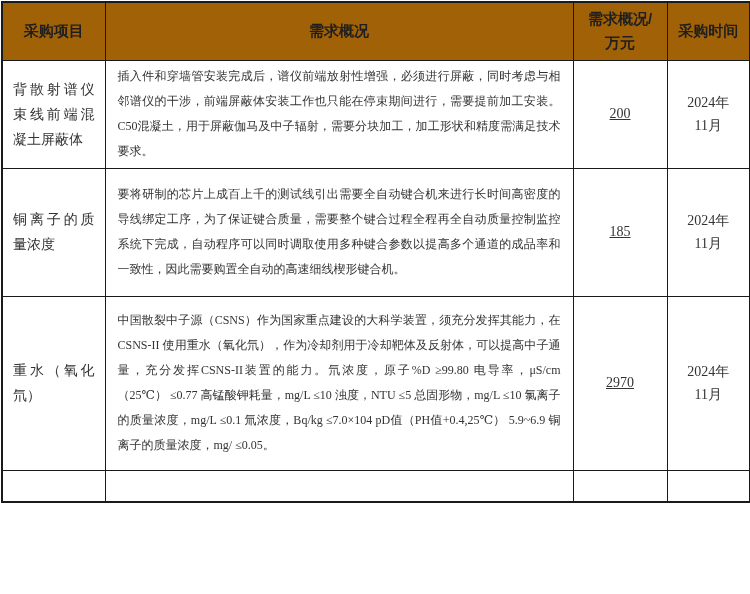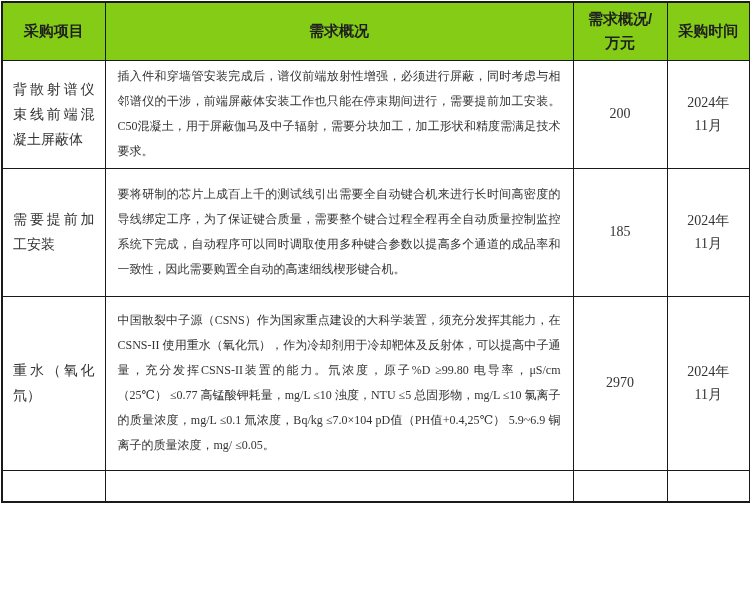--- a/index.html
+++ b/index.html
@@ -17,21 +17,21 @@
     width: 748px;
     margin: 1px 0 0 1px;
   }
   table.proc th, table.proc td {
     border: 1px solid #1a1a1a;
     vertical-align: middle;
     overflow: hidden;
   }
   table.proc { border: 2px solid #1a1a1a; }
   tr.hdr {
-    background: #84cc16;
+    background: #a16207;
     height: 58px;
   }
   tr.hdr th {
     font-family: "Liberation Sans", "DejaVu Sans", sans-serif;
     font-weight: bold;
     font-size: 15px;
     color: #1f1f1f;
     text-align: center;
     line-height: 24px;
     padding: 2px 8px;
@@ -47,20 +47,21 @@
   td.desc {
     font-size: 12px;
     text-align: justify;
     line-height: 25px;
     padding: 2px 12px;
   }
   td.num {
     font-size: 14px;
     text-align: center;
     padding: 0 6px;
+    text-decoration: underline;
   }
   td.time {
     font-size: 14px;
     text-align: center;
     line-height: 23px;
     padding: 15px 14px;
   }
   tr.r1 { height: 108px; }
   tr.r2 { height: 108px; }
   tr.r3 { height: 128px; }
@@ -88,21 +89,21 @@
       </tr>
     </thead>
     <tbody>
       <tr class="r1">
         <td class="item">背散射谱仪束线前端混凝土屏蔽体</td>
         <td class="desc">插入件和穿墙管安装完成后，谱仪前端放射性增强，必须进行屏蔽，同时考虑与相邻谱仪的干涉，前端屏蔽体安装工作也只能在停束期间进行，需要提前加工安装。C50混凝土，用于屏蔽伽马及中子辐射，需要分块加工，加工形状和精度需满足技术要求。</td>
         <td class="num">200</td>
         <td class="time">2024年11月</td>
       </tr>
       <tr class="r3">
-        <td class="item">需要提前加工安装</td>
+        <td class="item">铜离子的质量浓度</td>
         <td class="desc">要将研制的芯片上成百上千的测试线引出需要全自动键合机来进行长时间高密度的导线绑定工序，为了保证键合质量，需要整个键合过程全程再全自动质量控制监控系统下完成，自动程序可以同时调取使用多种键合参数以提高多个通道的成品率和一致性，因此需要购置全自动的高速细线楔形键合机。</td>
         <td class="num">185</td>
         <td class="time">2024年11月</td>
       </tr>
       <tr class="r4">
         <td class="item">重水（氧化氘）</td>
         <td class="desc">中国散裂中子源（CSNS）作为国家重点建设的大科学装置，须充分发挥其能力，在 CSNS-II 使用重水（氧化氘），作为冷却剂用于冷却靶体及反射体，可以提高中子通量，充分发挥CSNS-II装置的能力。氘浓度，原子%D ≥99.80 电导率，μS/cm（25℃） ≤0.77 高锰酸钾耗量，mg/L ≤10 浊度，NTU ≤5 总固形物，mg/L ≤10 氯离子的质量浓度，mg/L ≤0.1 氚浓度，Bq/kg ≤7.0×104 pD值（PH值+0.4,25℃） 5.9~6.9 铜离子的质量浓度，mg/ ≤0.05。</td>
         <td class="num">2970</td>
         <td class="time">2024年11月</td>
       </tr>

